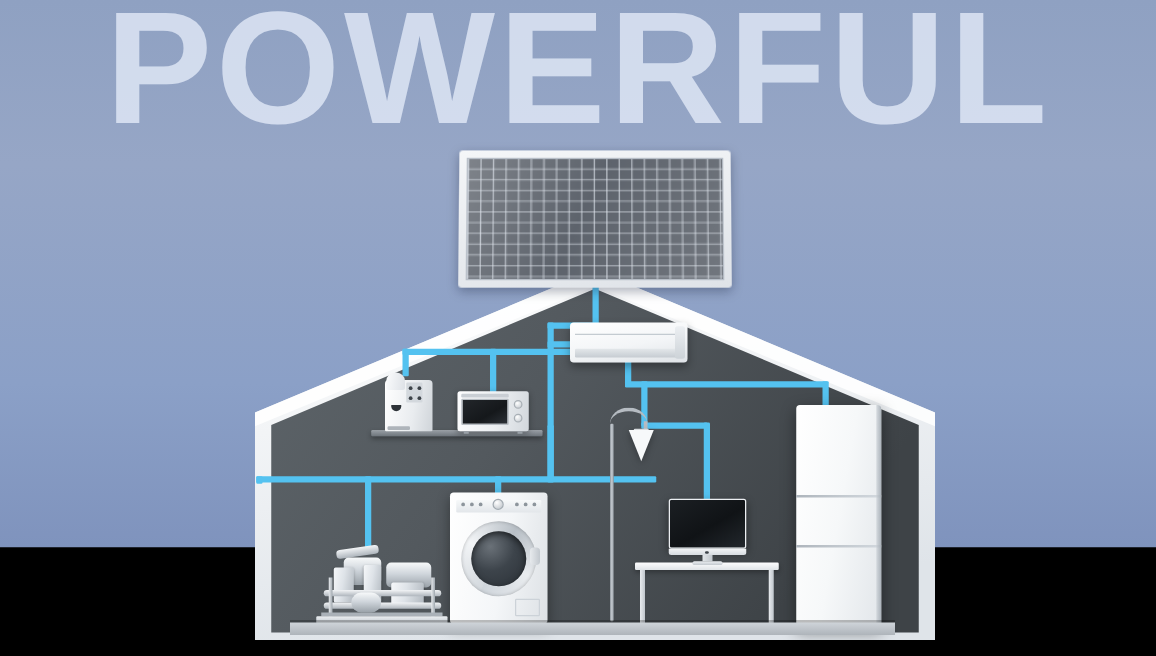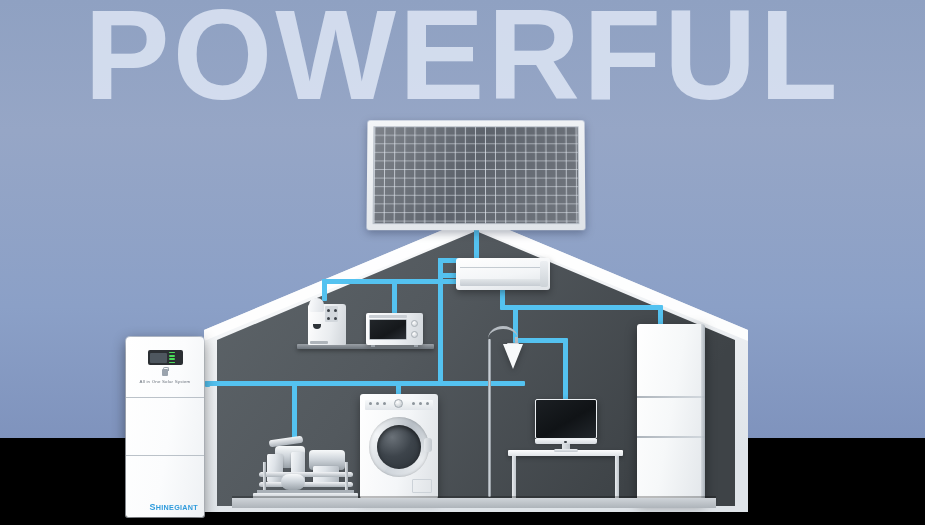--- a/index.html
+++ b/index.html
@@ -583,36 +583,14 @@
     <div class="cyl" style="left:28px; top:38px; width:24px; height:16px; border-radius:8px;"></div>
     <div class="post" style="left:10px; top:26px; height:31px;"></div>
     <div class="post" style="left:92px; top:26px; height:31px;"></div>
     <div class="rail"></div>
     <div class="frame"></div>
   </div>
 
   <div class="obj" id="floor-shadow"></div>
   <div class="obj" id="interior-floor"></div>
 
-  <div class="obj" id="battery-unit">
-    <div class="seam s1"></div>
-    <div class="seam s2"></div>
-
-    <div id="screen">
-      <div class="lcd"></div>
-      <div class="leds">
-        <div class="led"></div>
-        <div class="led"></div>
-        <div class="led"></div>
-        <div class="led"></div>
-      </div>
-    </div>
-
-    <div id="unit-glyph"></div>
-
-    <div id="unit-label">All in One Solar System</div>
-
-    <div id="brand-logo">
-      <span class="cap">S</span><span>HINEGIANT</span>
-    </div>
-  </div>
 
 </div>
 
 </body></html>

